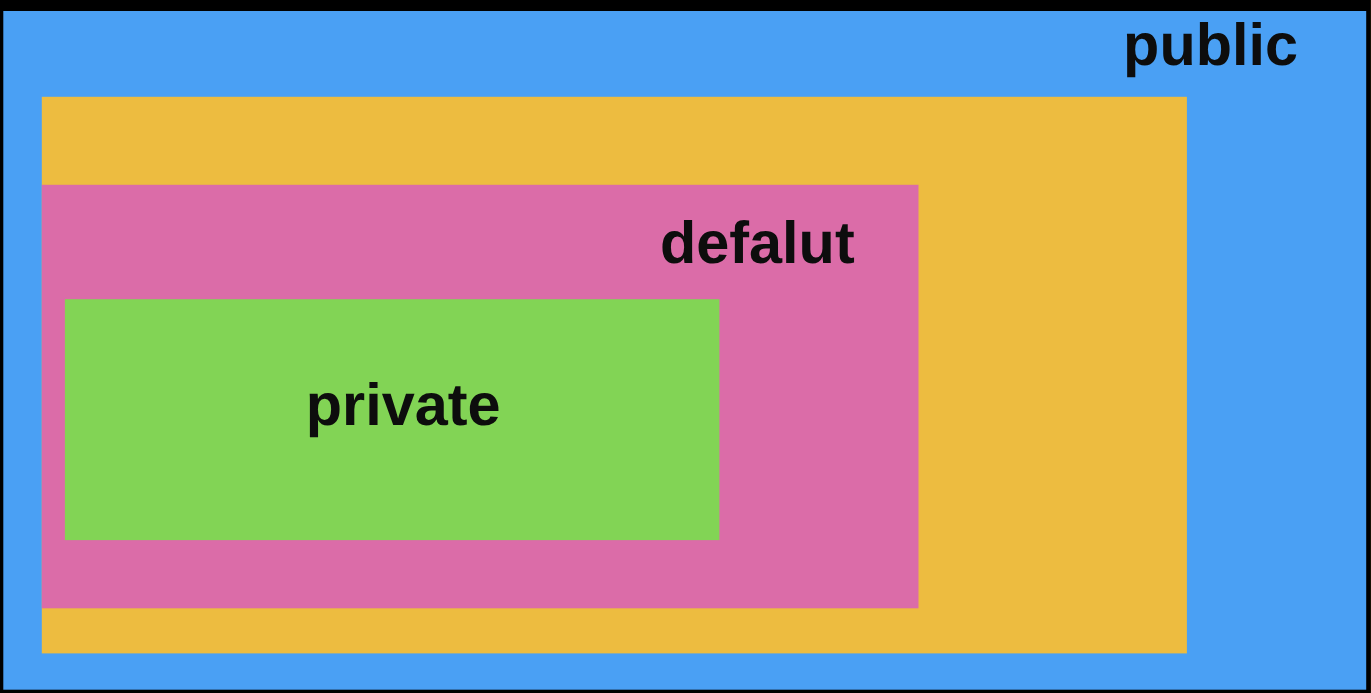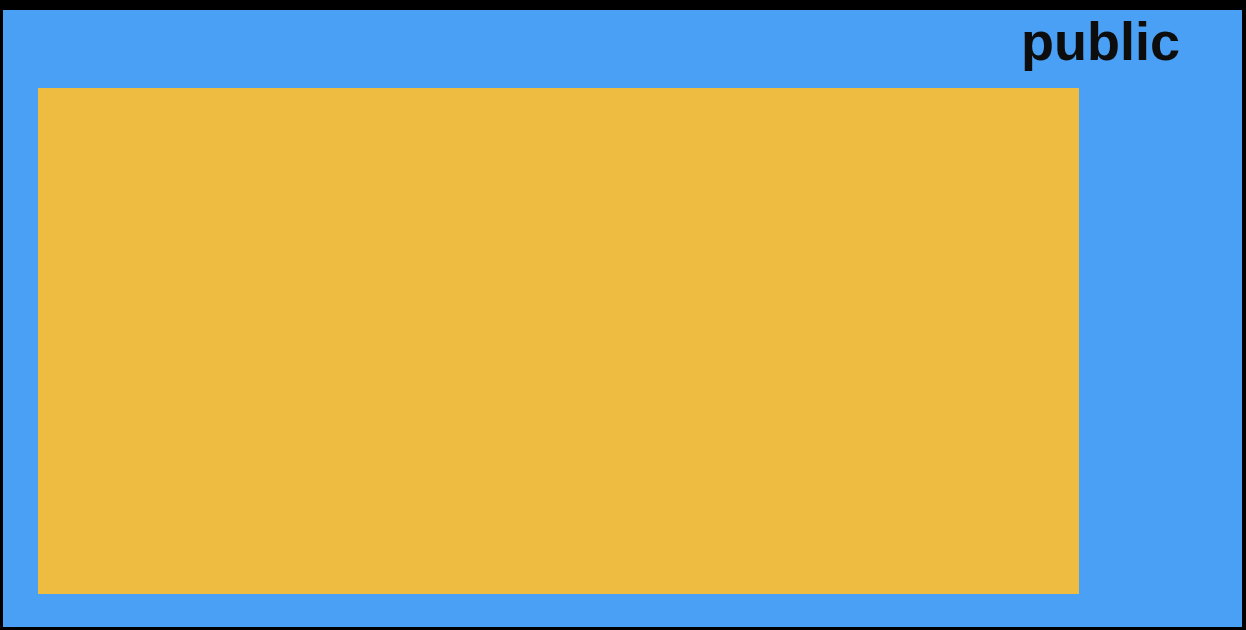--- a/index.html
+++ b/index.html
@@ -80,15 +80,22 @@
 </style>
 </head>
 <body>
 
 <div class="frame">
   <div class="layer layer-public">
     <span class="layer-label">public</span>
 
     <div class="layer layer-protected">
 
+      <div class="layer layer-default">
+        <span class="layer-label">defalut</span>
+
+        <div class="layer layer-private">
+          <span class="layer-label">private</span>
+        </div>
+      </div>
     </div>
   </div>
 </div>
 
 </body></html>

